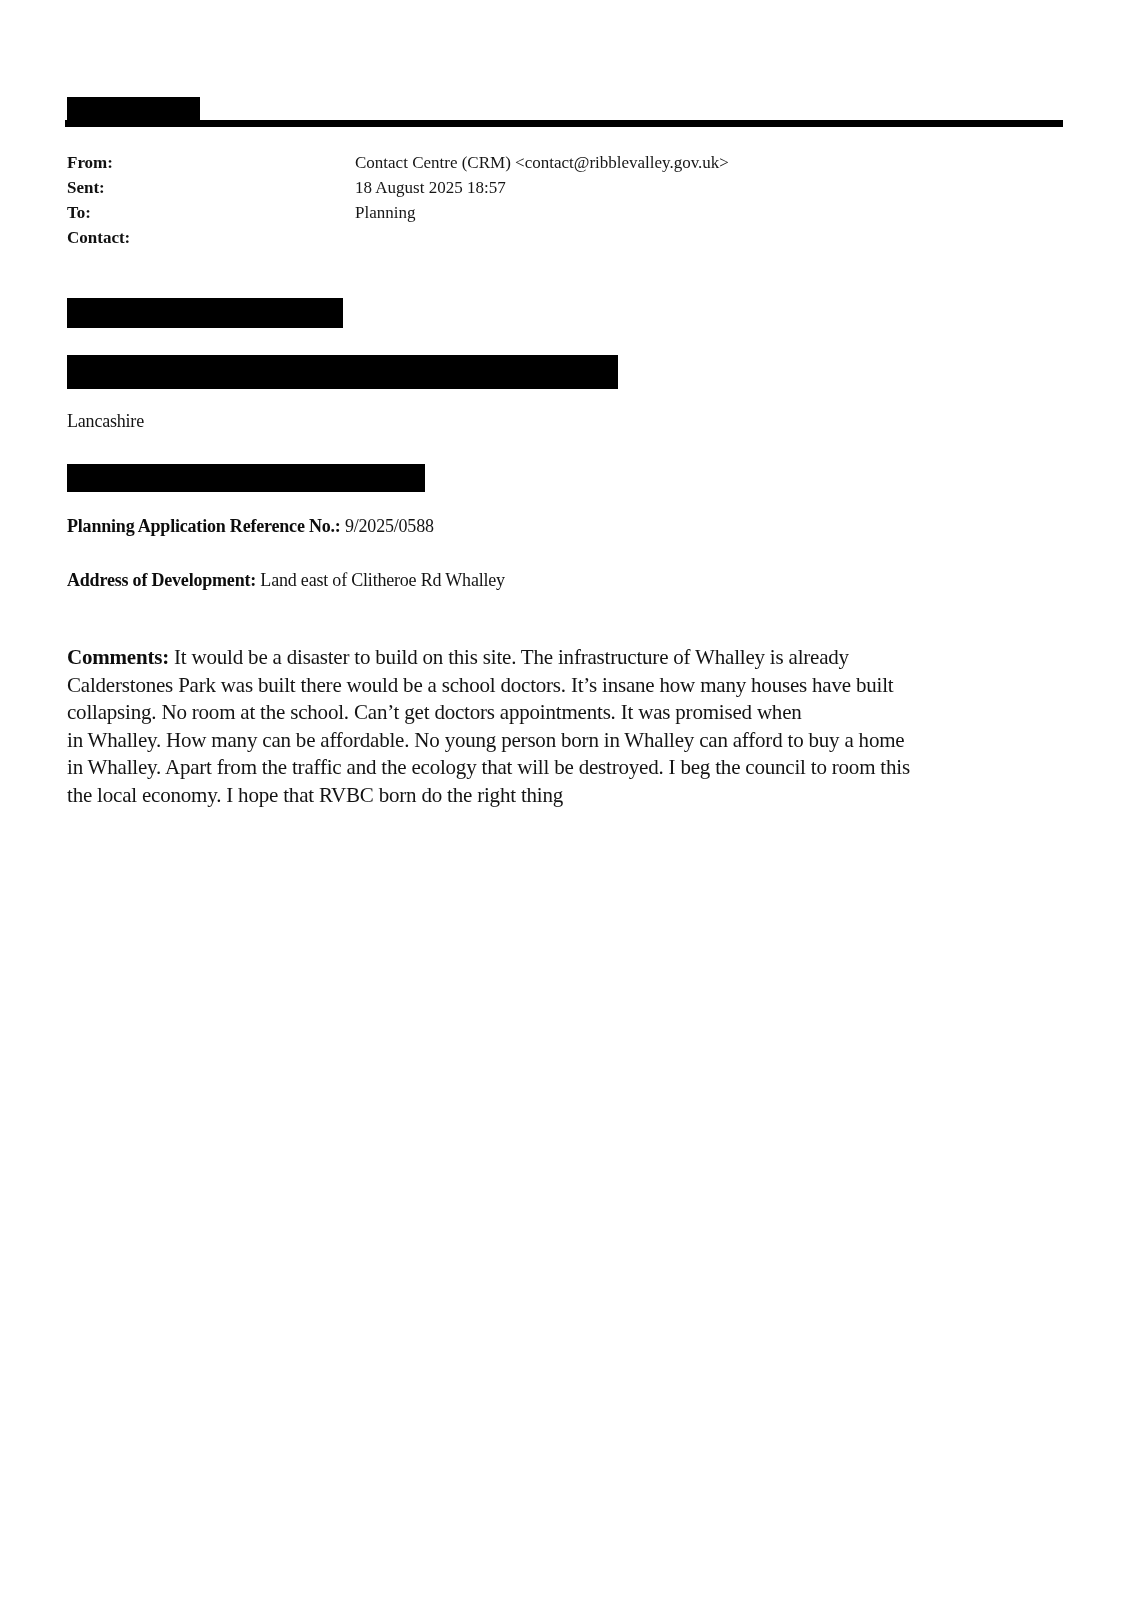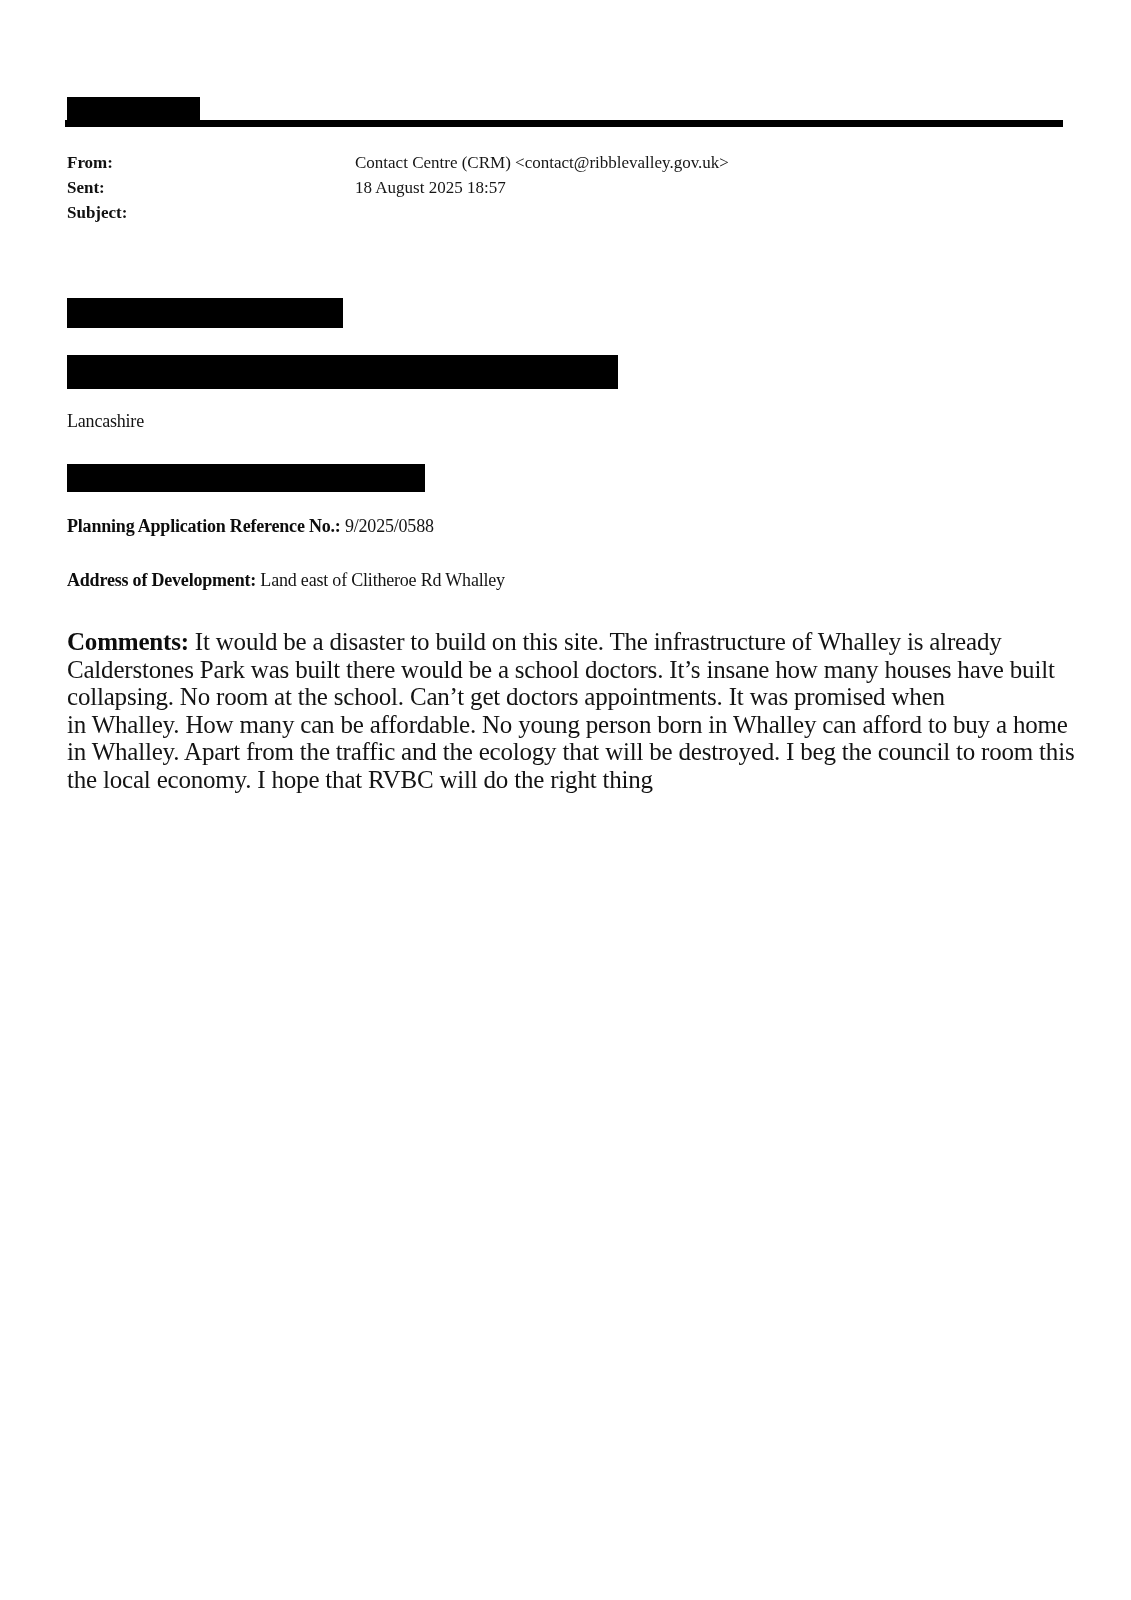--- a/index.html
+++ b/index.html
@@ -55,23 +55,23 @@
     white-space: nowrap;
   }
   .county-line   { top: 411px; }
   .ref-line      { top: 516px; }
   .address-line  { top: 570px; }
   .bodytext .b   { font-weight: 700; color: #0d0d0d; }
 
   .comments {
     position: absolute;
     left: 67px;
-    top: 628px;
+    top: 644px;
     width: 1010px;
-    font-size: 25px;
+    font-size: 21px;
     letter-spacing: -0.2px;
     line-height: 27.5px;
     color: #141414;
   }
   .comments .line { white-space: nowrap; }
   .comments .b    { font-weight: 700; color: #0d0d0d; }
 
   .page-number {
     position: absolute;
     left: 0;
@@ -93,21 +93,25 @@
   <div class="email-header">
     <div class="row">
       <span class="label">From:</span>
       <span class="value">Contact Centre (CRM) &lt;contact@ribblevalley.gov.uk&gt;</span>
     </div>
     <div class="row">
       <span class="label">Sent:</span>
       <span class="value">18 August 2025 18:57</span>
     </div>
     <div class="row">
-      <span class="label">Subject:</span>
+      <span class="label">To:</span>
+      <span class="value">Planning</span>
+    </div>
+    <div class="row">
+      <span class="label">Contact:</span>
     </div>
   </div>
 
   <div class="redaction redaction-bar-1"></div>
   <div class="redaction redaction-bar-2"></div>
 
   <div class="bodytext county-line">Lancashire</div>
 
   <div class="redaction redaction-bar-3"></div>
 
@@ -120,18 +124,18 @@
   </div>
 
   <div class="comments">
     <div class="line">
       <span class="b">Comments:</span><span> It would be a disaster to build on this site. The infrastructure of Whalley is already</span>
     </div>
     <div class="line">Calderstones Park was built there would be a school doctors. It’s insane how many houses have built</div>
     <div class="line">collapsing. No room at the school. Can’t get doctors appointments. It was promised when</div>
     <div class="line">in Whalley. How many can be affordable. No young person born in Whalley can afford to buy a home</div>
     <div class="line">in Whalley. Apart from the traffic and the ecology that will be destroyed. I beg the council to room this</div>
-    <div class="line">the local economy. I hope that RVBC will do the right thing</div>
+    <div class="line">the local economy. I hope that RVBC born do the right thing</div>
   </div>
 
   <div class="page-number">1</div>
 
 </div>
 
 </body></html>

